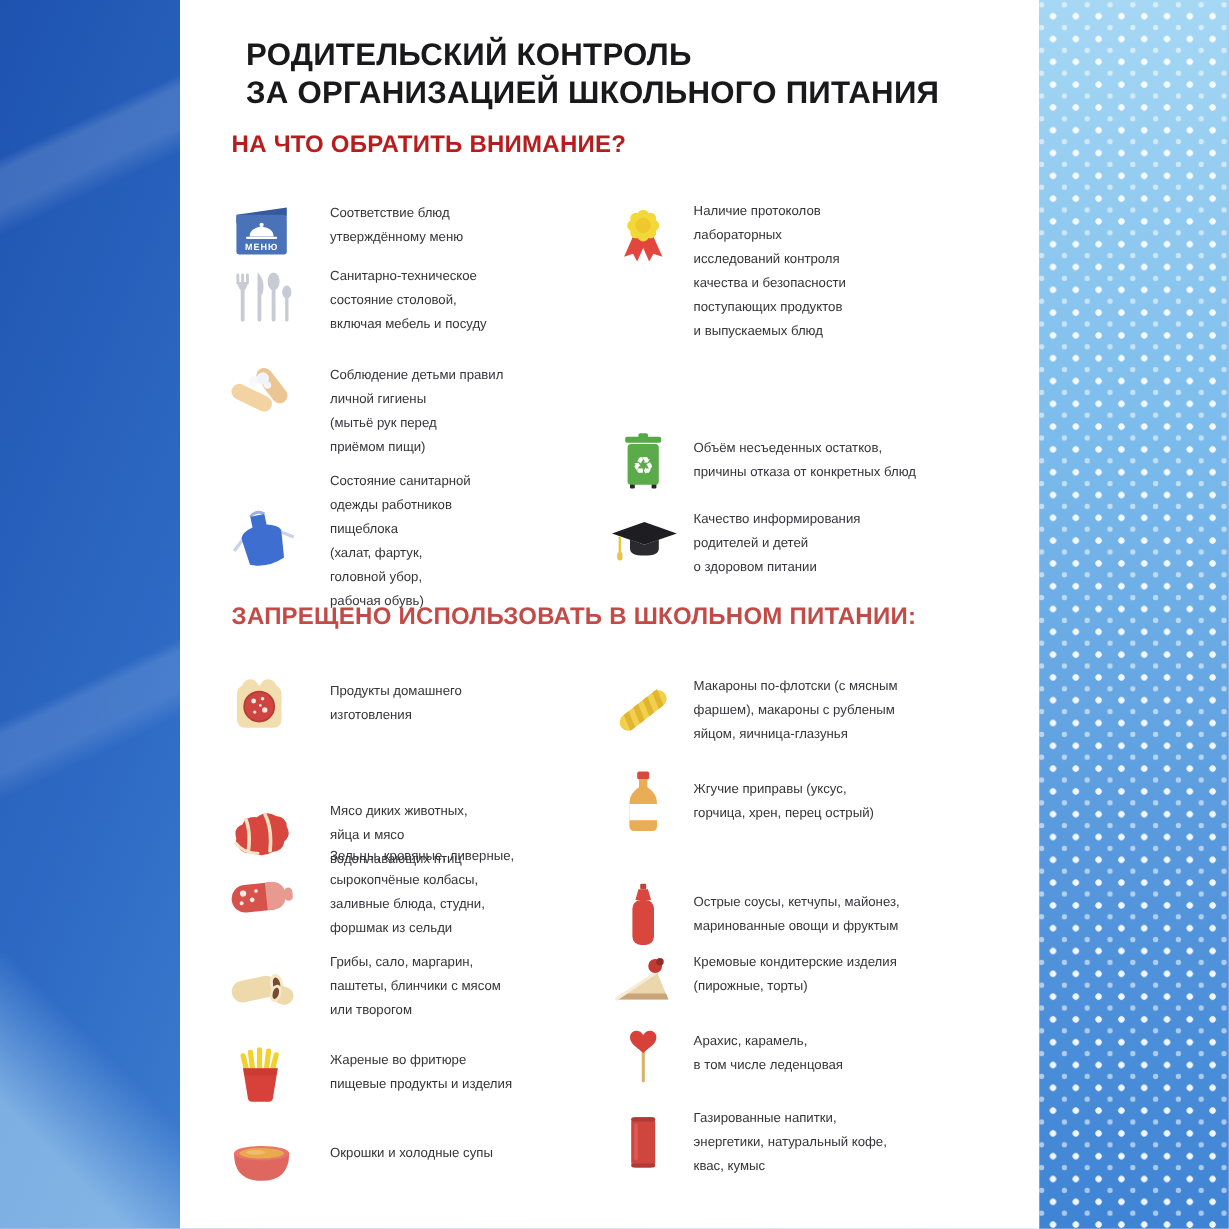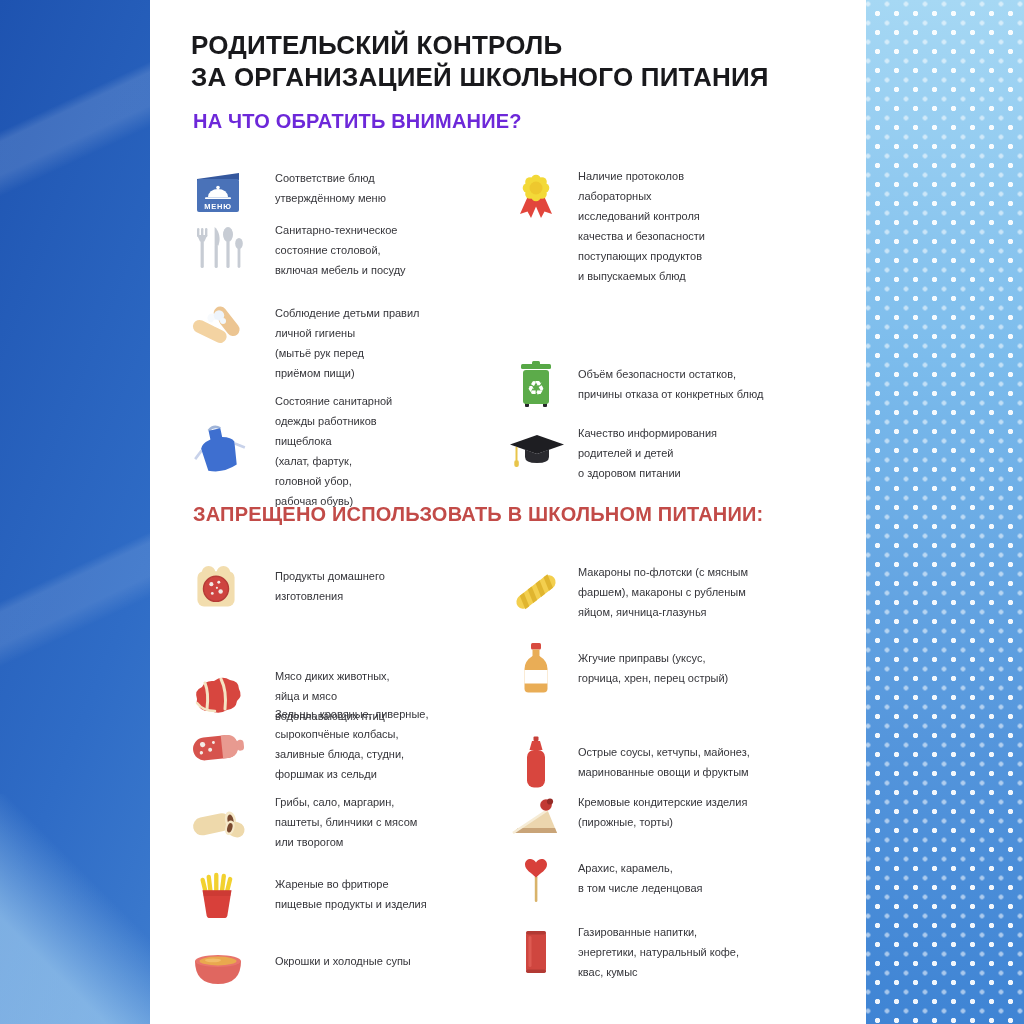--- a/index.html
+++ b/index.html
@@ -15,25 +15,25 @@
     background:linear-gradient(45deg,rgba(190,230,250,.55) 0 28%,rgba(190,230,250,0) 62%);}
   .right-tint{position:absolute;right:0;top:0;width:158px;height:100%;
     background:linear-gradient(180deg,#a6d8f4 0%,#7cbcec 35%,#5596dc 72%,#3f84d4 100%);}
   .right-dots{position:absolute;right:0;top:0;width:158px;height:100%;
     background-image:
       radial-gradient(rgba(255,255,255,.92) 2.4px,rgba(255,255,255,0) 3px),
       radial-gradient(rgba(255,255,255,.55) 2px,rgba(255,255,255,0) 2.6px);
     background-size:19px 19px,19px 19px;
     background-position:2px 4px,11.5px 13.5px;}
   .card{position:absolute;left:150px;top:0;width:716px;height:1024px;background:#ffffff;}
-  .title{position:absolute;left:41px;top:30px;margin:0;
+  .title{position:absolute;left:55px;top:30px;margin:0;
     font-size:26px;font-weight:800;color:#19191c;line-height:1.22;
     white-space:pre-line;letter-spacing:.2px;}
   .h-sub{position:absolute;left:43px;margin:0;font-size:20px;font-weight:800;letter-spacing:.2px;}
-  .h-blue{top:110px;color:#6d28d9;}
+  .h-blue{top:110px;color:#b91c1c;}
   .h-red{top:503px;color:#c24b48;}
   .item{position:absolute;display:flex;align-items:center;}
   .item.top{align-items:flex-start;}
   .col-l{left:40px;width:316px;}
   .col-r{left:358px;width:330px;}
   .ic{width:62px;flex:0 0 62px;display:flex;}
   .col-l .txt{margin-left:23px;}
   .col-r .txt{margin-left:8px;}
   .txt{margin:0;font-size:11px;line-height:20px;color:#35353a;
     font-weight:500;white-space:pre-line;}
@@ -157,21 +157,21 @@
     <span class="ic">
       <svg width="56" height="56" viewBox="0 0 56 56">
         <rect x="24" y="5" width="8" height="4" rx="1.5" fill="#57a846"></rect>
         <rect x="13" y="8" width="30" height="5" rx="1.5" fill="#57a846"></rect>
         <rect x="17" y="45" width="4" height="6" rx="1" fill="#26262a"></rect>
         <rect x="35" y="45" width="4" height="6" rx="1" fill="#26262a"></rect>
         <rect x="15" y="14" width="26" height="34" rx="3" fill="#5cab4a"></rect>
         <text x="28" y="39" font-size="20" text-anchor="middle" fill="#ffffff">♻</text>
       </svg>
     </span>
-    <p class="txt">Объём безопасности остатков,
+    <p class="txt">Объём несъеденных остатков,
 причины отказа от конкретных блюд</p>
   </div>
 
   <div class="item col-r" style="top:423px">
     <span class="ic">
       <svg width="58" height="44" viewBox="0 0 58 44">
         <path d="M29 4 L56 13.5 L29 23 L2 13.5 Z" fill="#1e1e22"></path>
         <path d="M17 18.5 v7.5 q0 6 12 6 q12 0 12 -6 v-7.5 l-12 4.5 z" fill="#2a2a2f"></path>
         <path d="M8.5 16 v13" stroke="#e8c54a" stroke-width="2"></path>
         <rect x="6.3" y="29" width="4.5" height="7" rx="2" fill="#e8c54a"></rect>

